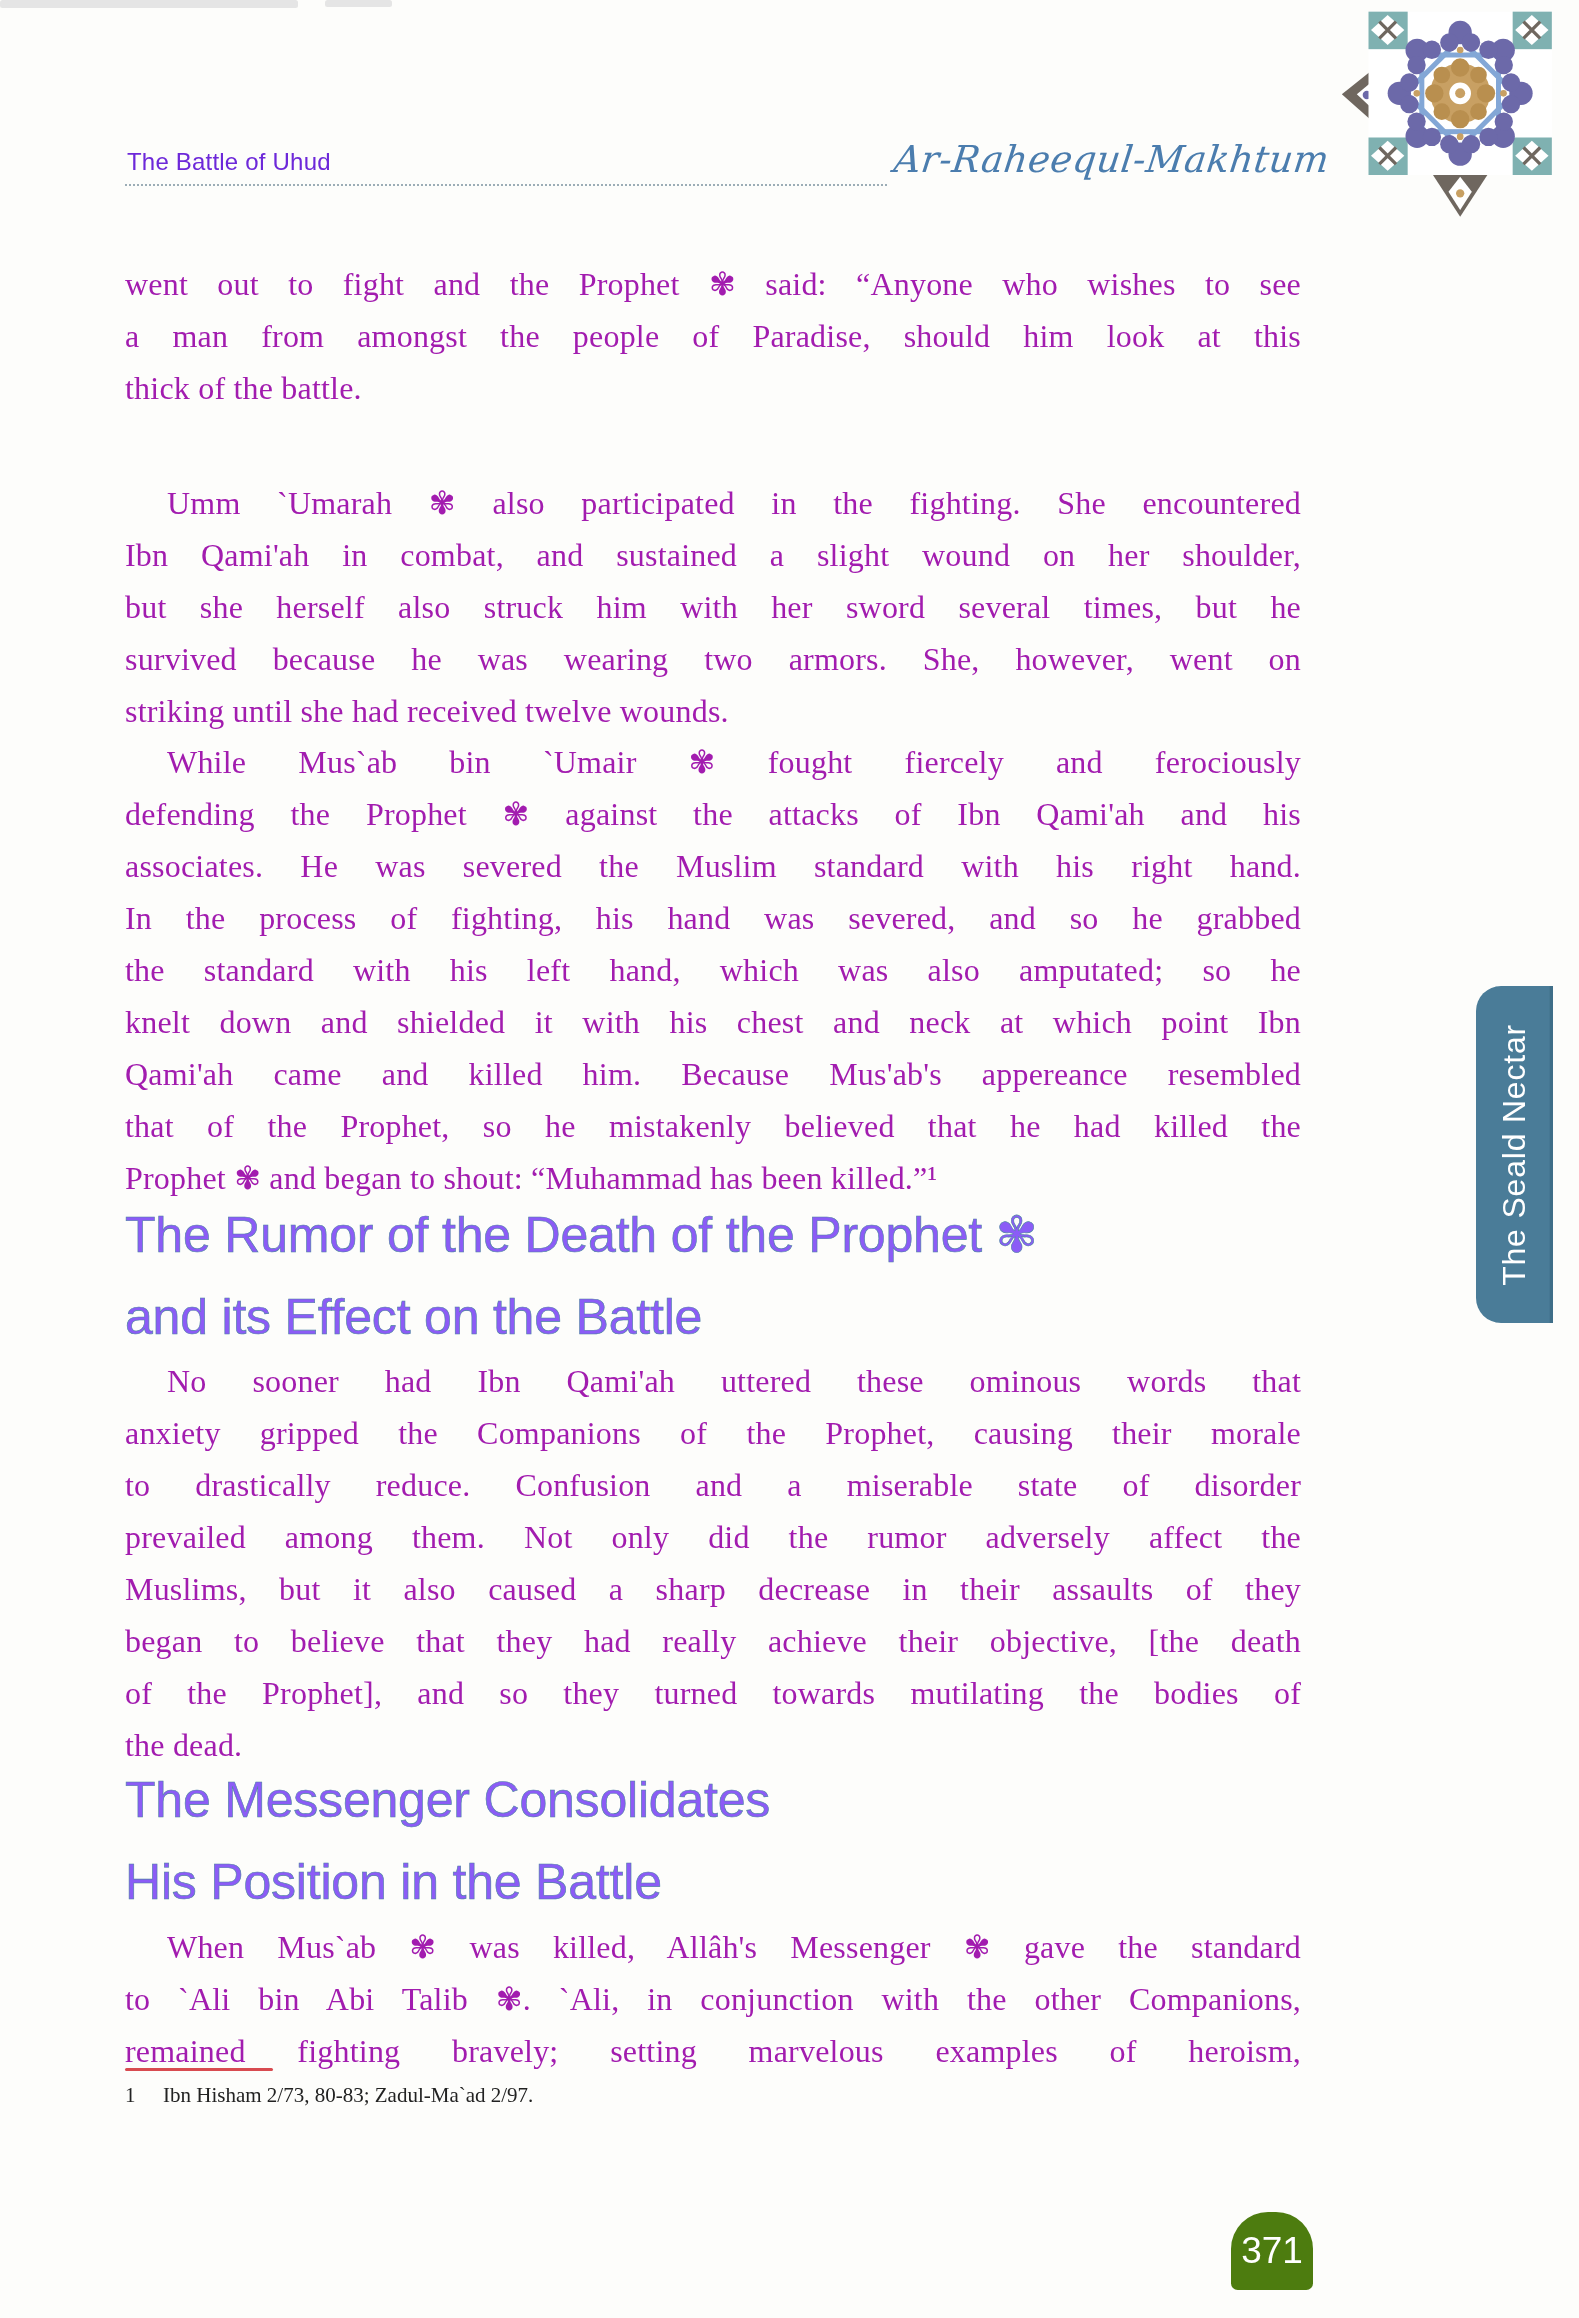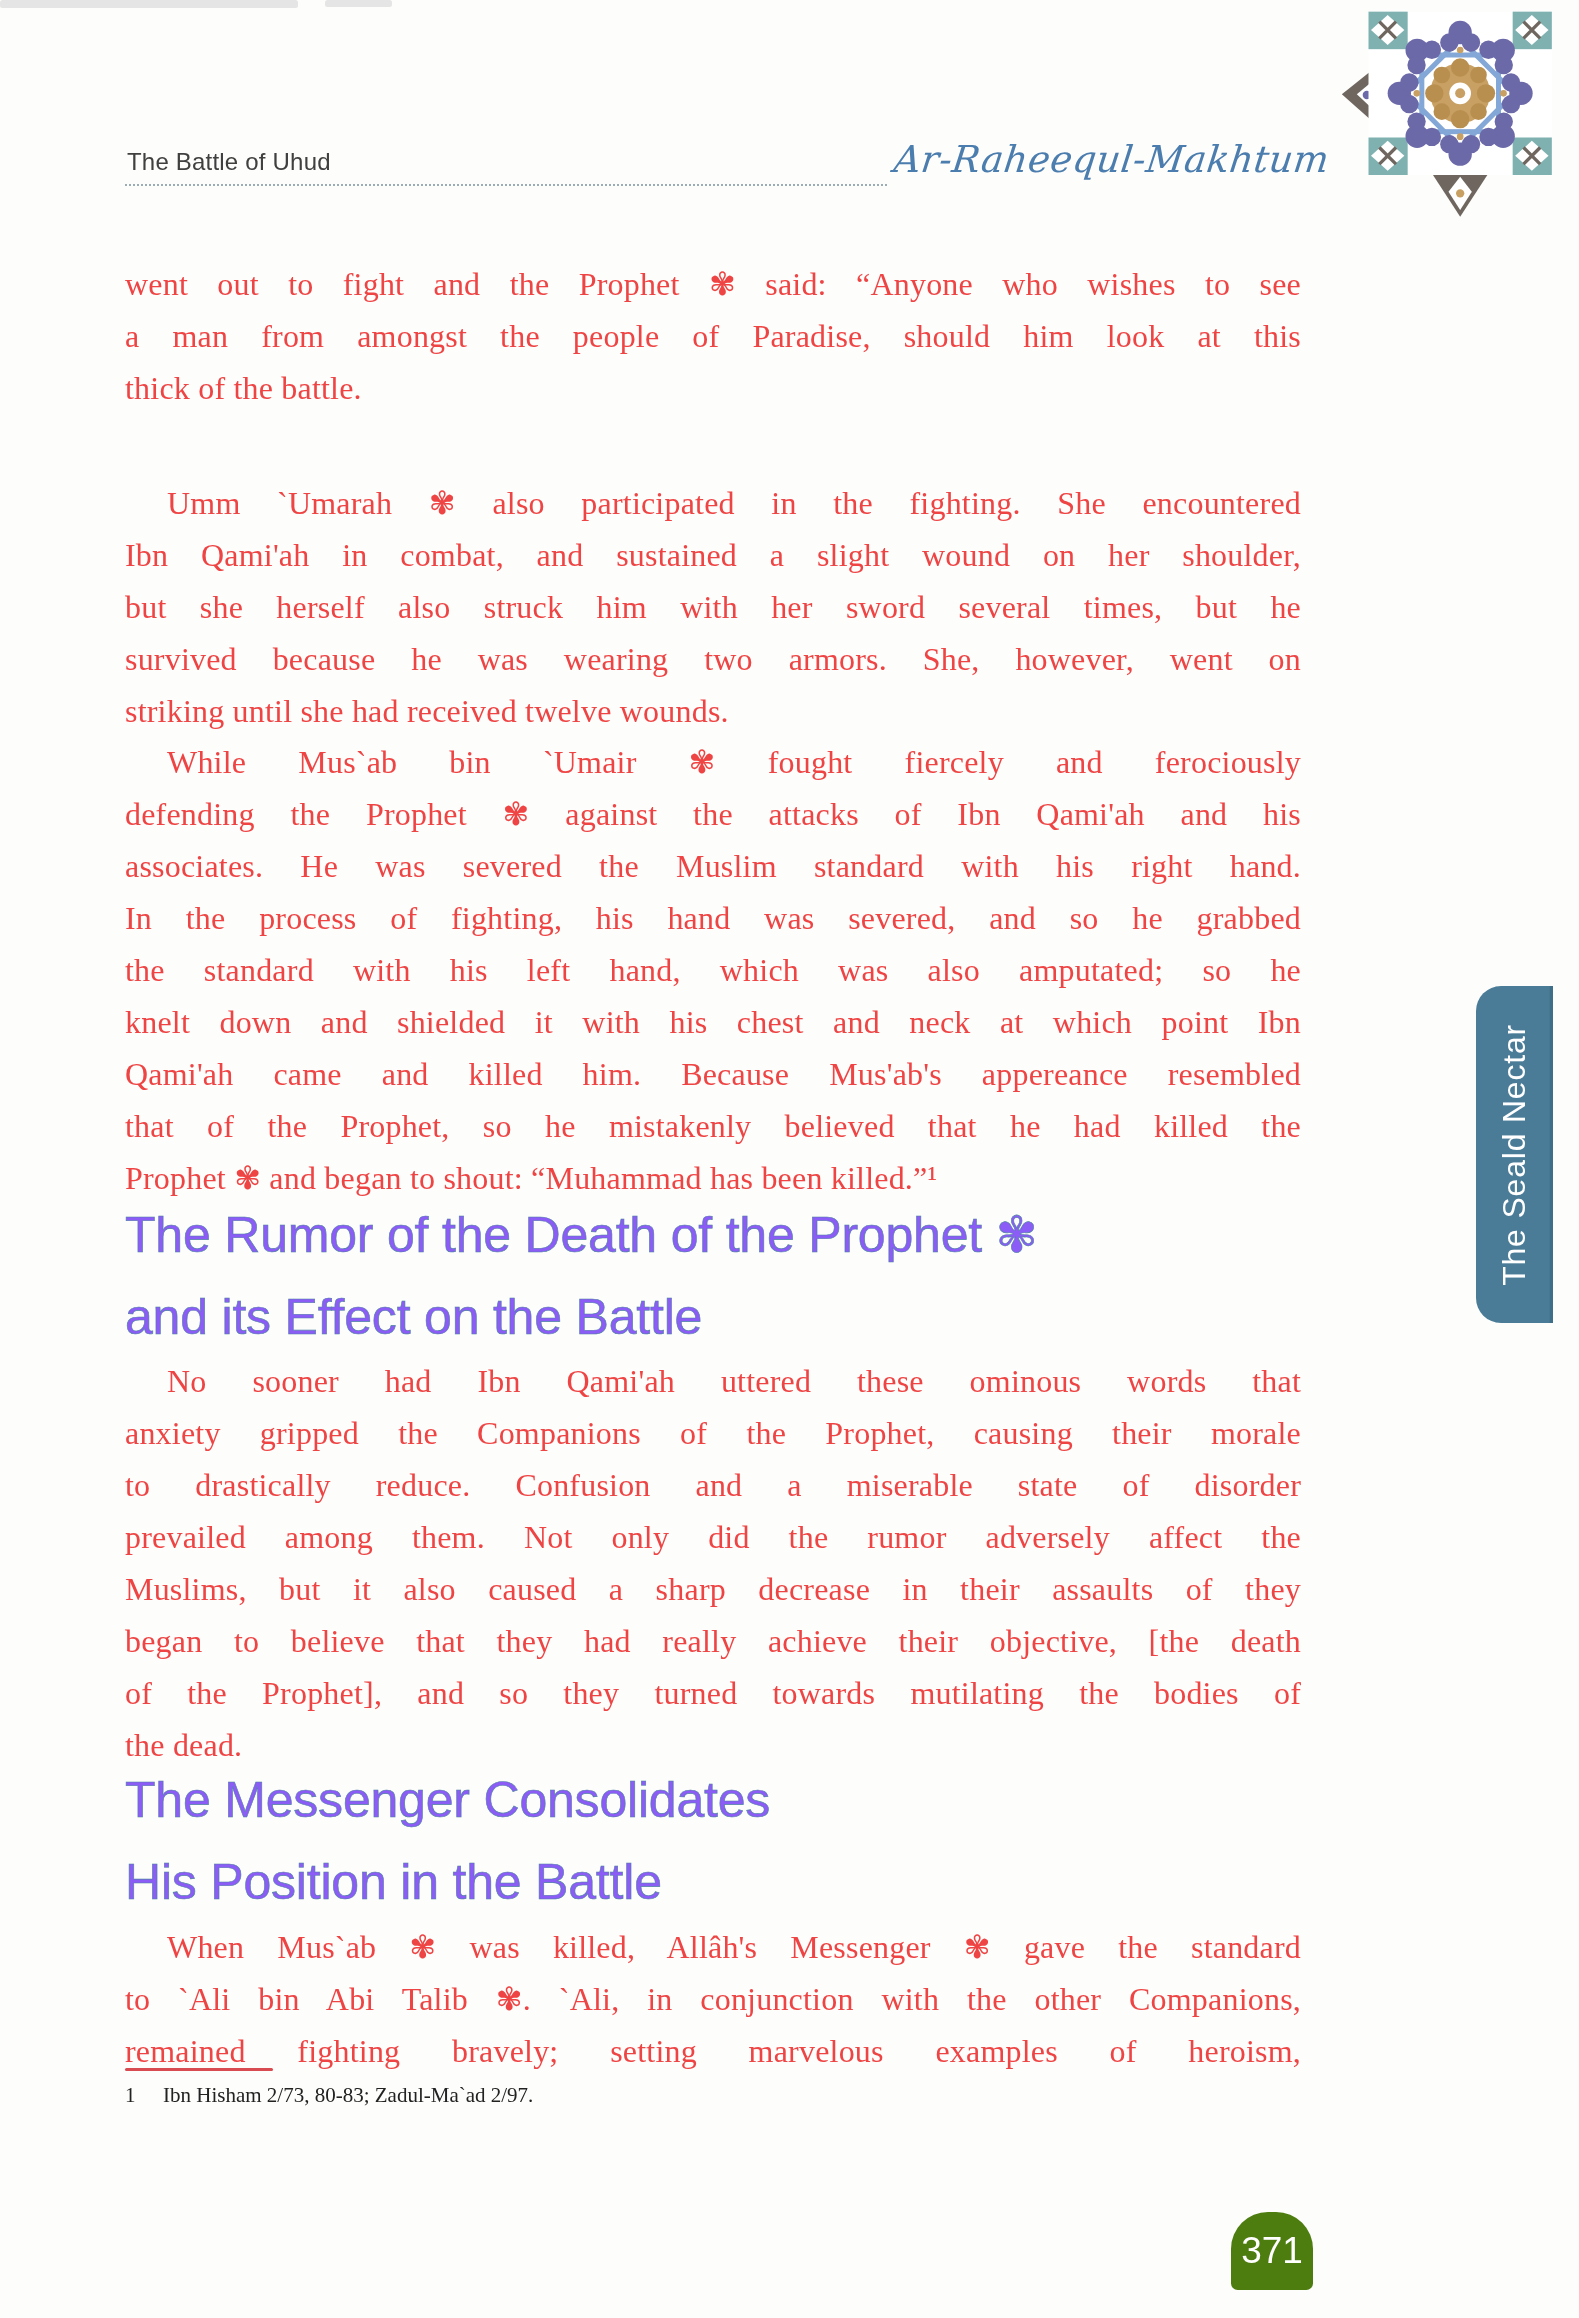--- a/index.html
+++ b/index.html
@@ -4,31 +4,31 @@
 <style>
   html,body{margin:0;padding:0;background:#e8e8e8;}
   .page{position:relative;width:1580px;height:2319px;background:#fdfdfb;overflow:hidden;
         font-family:"Liberation Serif",serif;}
   
   .smudge{position:absolute;background:#d8d8d8;opacity:.65;border-radius:2.5px;}
   .smudge.a{left:0;top:0;width:298px;height:7.5px;}
   .smudge.b{left:325px;top:0;width:67px;height:6.7px;}
   
   .section-title{position:absolute;left:127px;top:148px;font-family:"Liberation Sans",sans-serif;
-        font-size:24px;color:#404040;letter-spacing:0.2px;text-align:right;}
+        font-size:24px;color:#6d28d9;letter-spacing:0.2px;text-align:right;}
   .dotted-line{position:absolute;left:125px;top:162px;width:762px;height:21.7px;
         border-bottom:2.5px dotted #9cadb6;}
   .book-title{position:absolute;left:850px;top:138px;width:479px;text-align:right;
         font-family:"DejaVu Serif",serif;font-style:italic;font-size:37px;color:#4b7dae;
         transform:skewX(-7deg);letter-spacing:0.4px;}
   
   .ornament{position:absolute;left:1340px;top:10px;}
   
   .para{position:absolute;left:125px;width:1176px;}
-  .ln{font-size:32px;line-height:52px;color:#ef4444;text-align:justify;text-align-last:justify;
+  .ln{font-size:32px;line-height:52px;color:#a21caf;text-align:justify;text-align-last:justify;
       letter-spacing:0.2px;}
   .ln.last{text-align-last:left;}
   .ln.indent{text-indent:42px;}
   .heading-line{position:absolute;left:125px;font-family:"Liberation Sans",sans-serif;
       font-size:50px;color:#8b5cf6;-webkit-text-stroke:0.6px #4e83a2;letter-spacing:-0.2px;}
   
   .red-underline{position:absolute;left:125px;top:2068px;width:148px;height:3.3px;
       background:#d84b50;border-radius:1.7px;}
   .footnote{position:absolute;left:125px;top:2083px;width:1176px;font-size:21px;color:#222;}
   .footnote .marker{display:inline-block;width:38px;}

